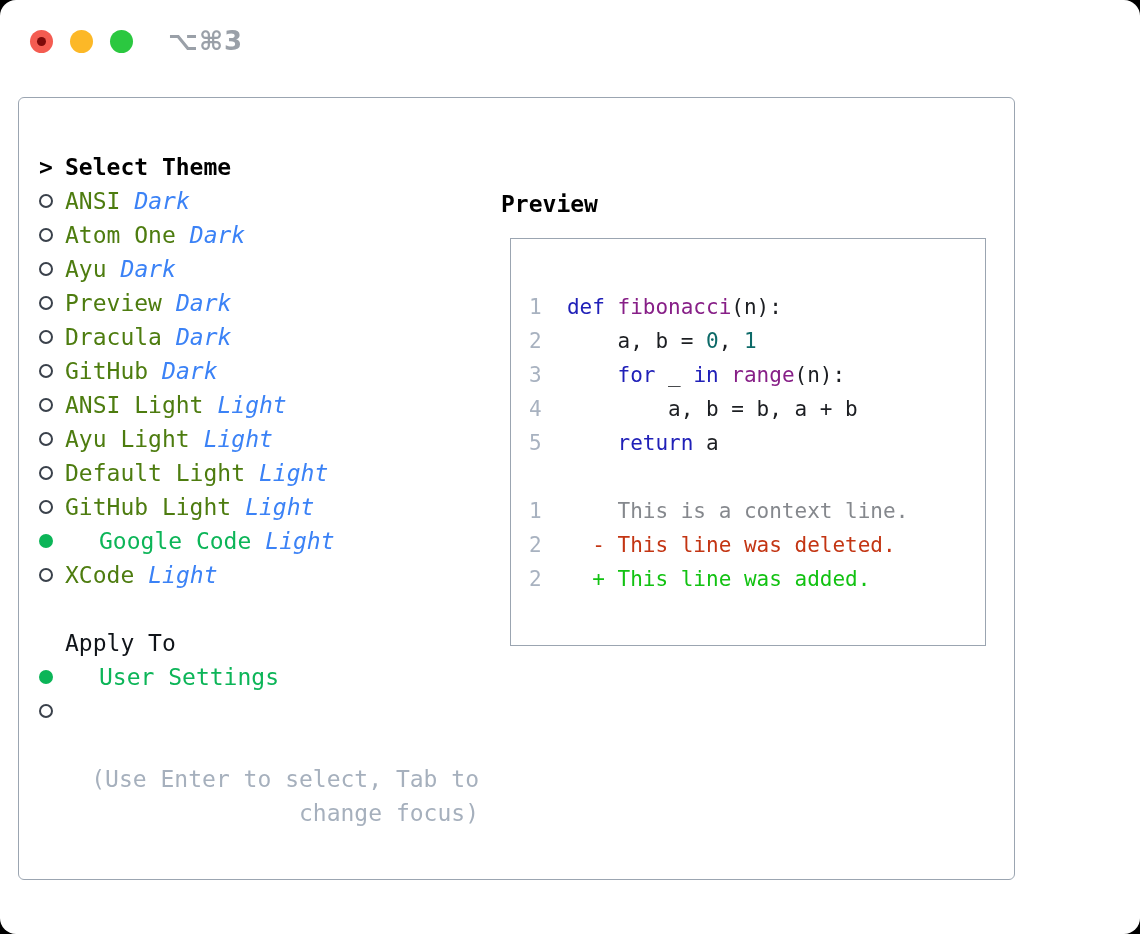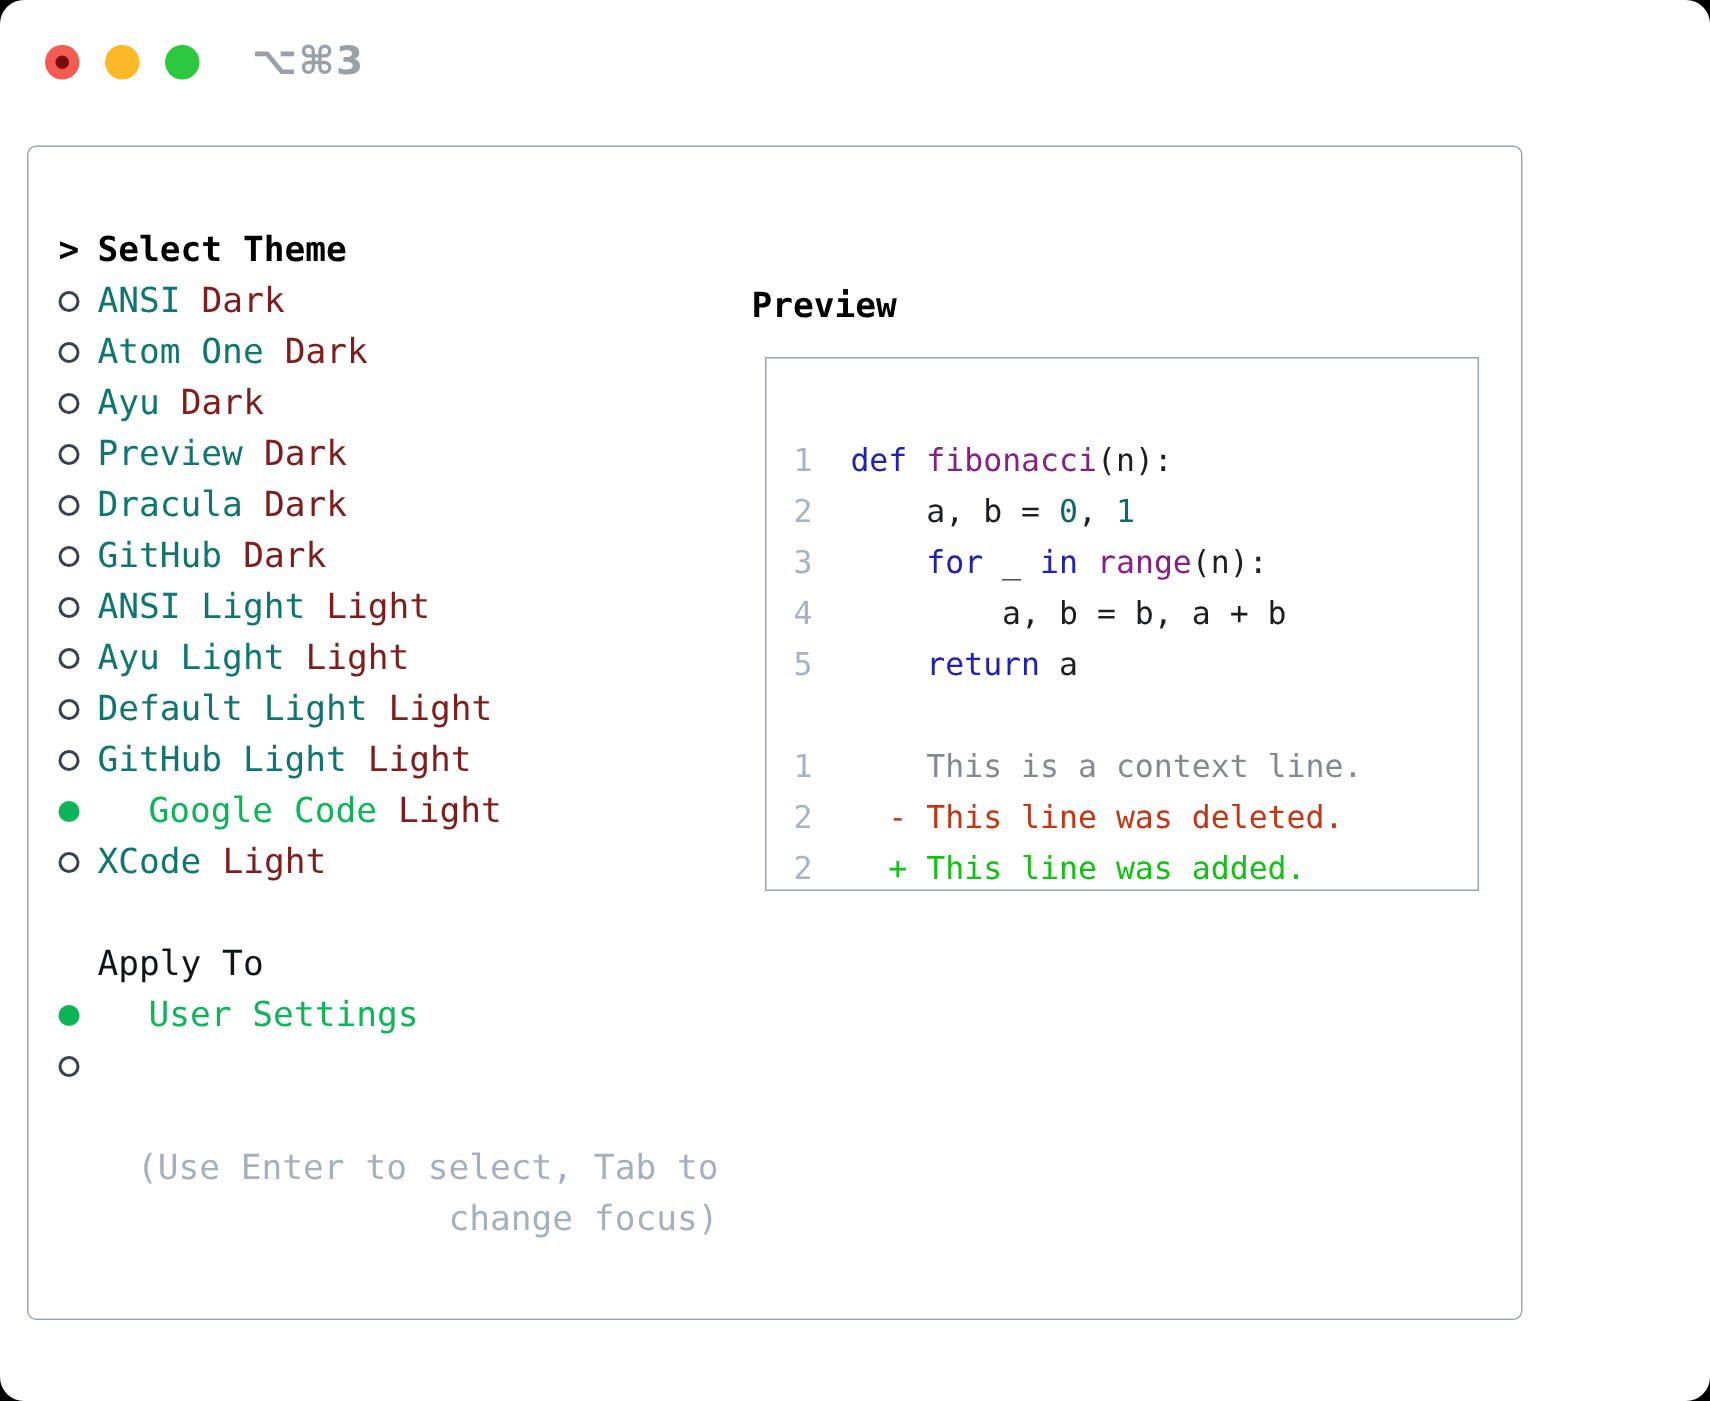--- a/index.html
+++ b/index.html
@@ -26,30 +26,30 @@
   }
   
   .left-col{position:absolute;left:20px;top:52px;width:452px;font-size:23px;line-height:34px;}
   .row{display:flex;align-items:center;height:34px;white-space:pre;}
   .prefix{display:inline-flex;width:26px;flex:0 0 26px;align-items:center;}
   .caret{color:#000;font-weight:bold;}
   .hdr{color:#000;font-weight:bold;}
   .subhdr{color:#101419;}
   .radio{width:10px;height:10px;border:2.5px solid #3a414b;border-radius:50%;display:inline-block;background:#fff;}
   .radio.sel{border-color:#0cb558;background:#0cb558;}
-  .tname{color:#0f766e;}
+  .tname{color:#4d7c0f;}
   .tname.selname{color:#0cb558;margin-left:34px;}
-  .variant{color:#7f1d1d;margin-left:14px;}
+  .variant{color:#3b82f6;margin-left:14px;font-style:italic;}
   .spacer{height:34px;}
   .help{color:#a6b0bd;width:440px;line-height:34px;text-align:right;}
   
   .right-col{position:absolute;left:482px;top:52px;}
   .preview-hdr{color:#000;font-weight:bold;font-size:23px;line-height:34px;margin-top:37px;}
   .preview-box{
-    margin-top:17px;margin-left:9px;width:476px;height:356px;
+    margin-top:17px;margin-left:9px;width:476px;height:408px;
     border:1.5px solid #9ba5b1;box-sizing:border-box;background:#fff;
     padding:51px 0 0 18px;font-size:21px;line-height:34px;overflow:hidden;
   }
   .cl{height:34px;white-space:pre;}
   .ln{display:inline-block;width:3ch;color:#a8b2c0;}
   .pln{color:#1c1e22;}
   .kwd{color:#2020b8;}
   .typ{color:#871f87;}
   .lit{color:#0d6a68;}
   .ctx{color:#85888d;}

